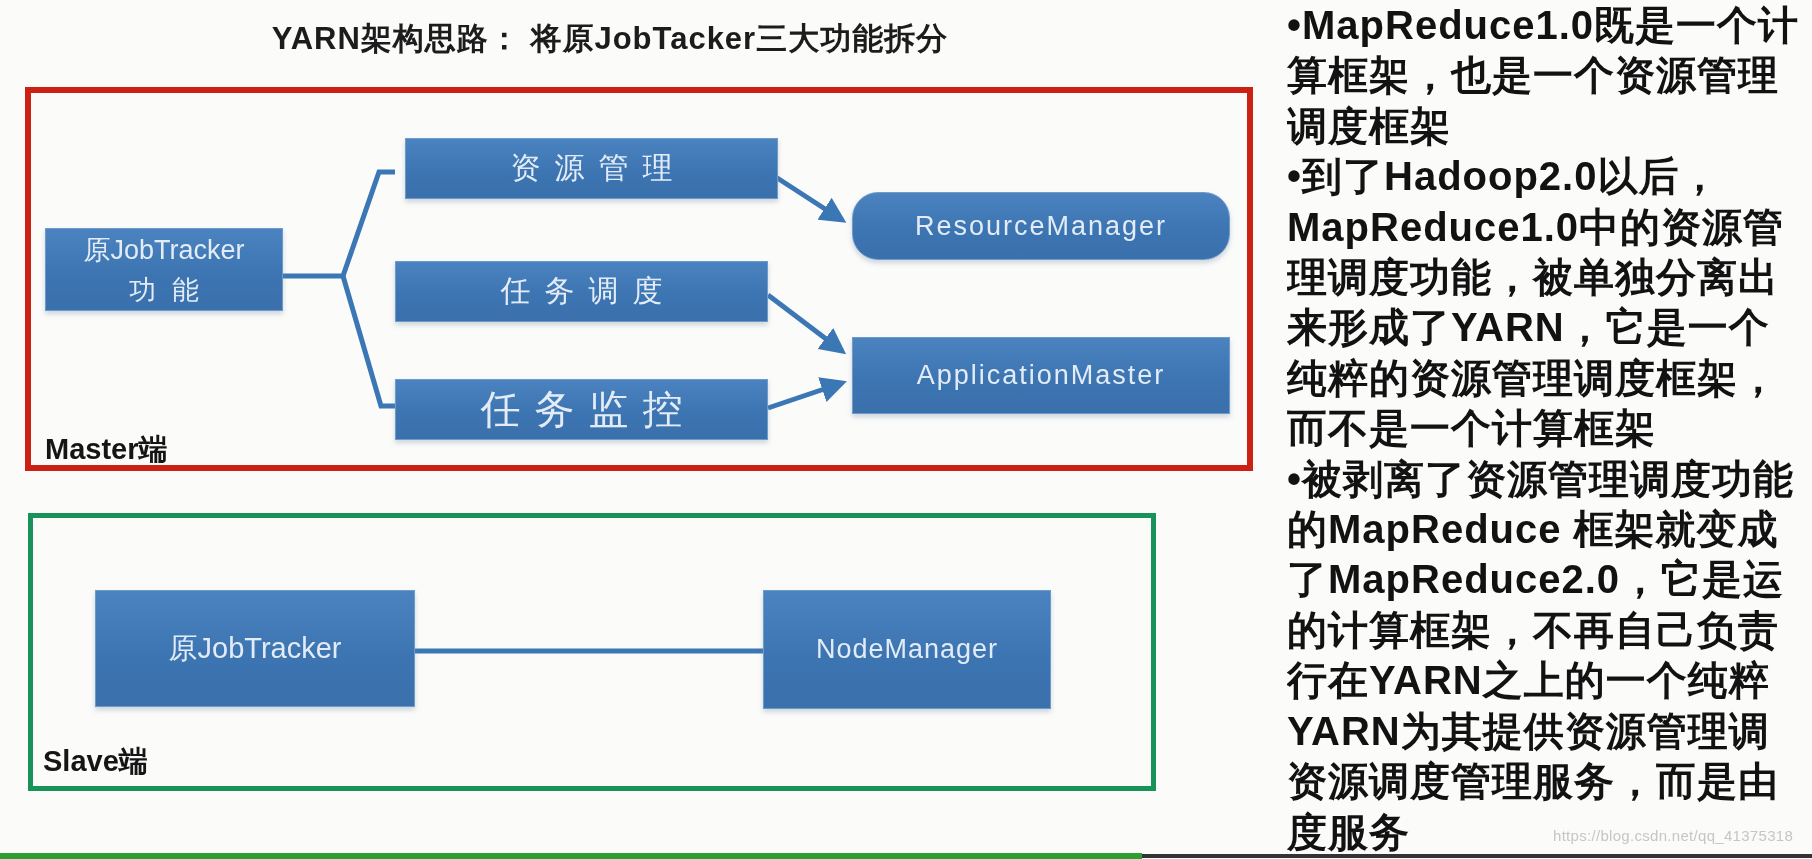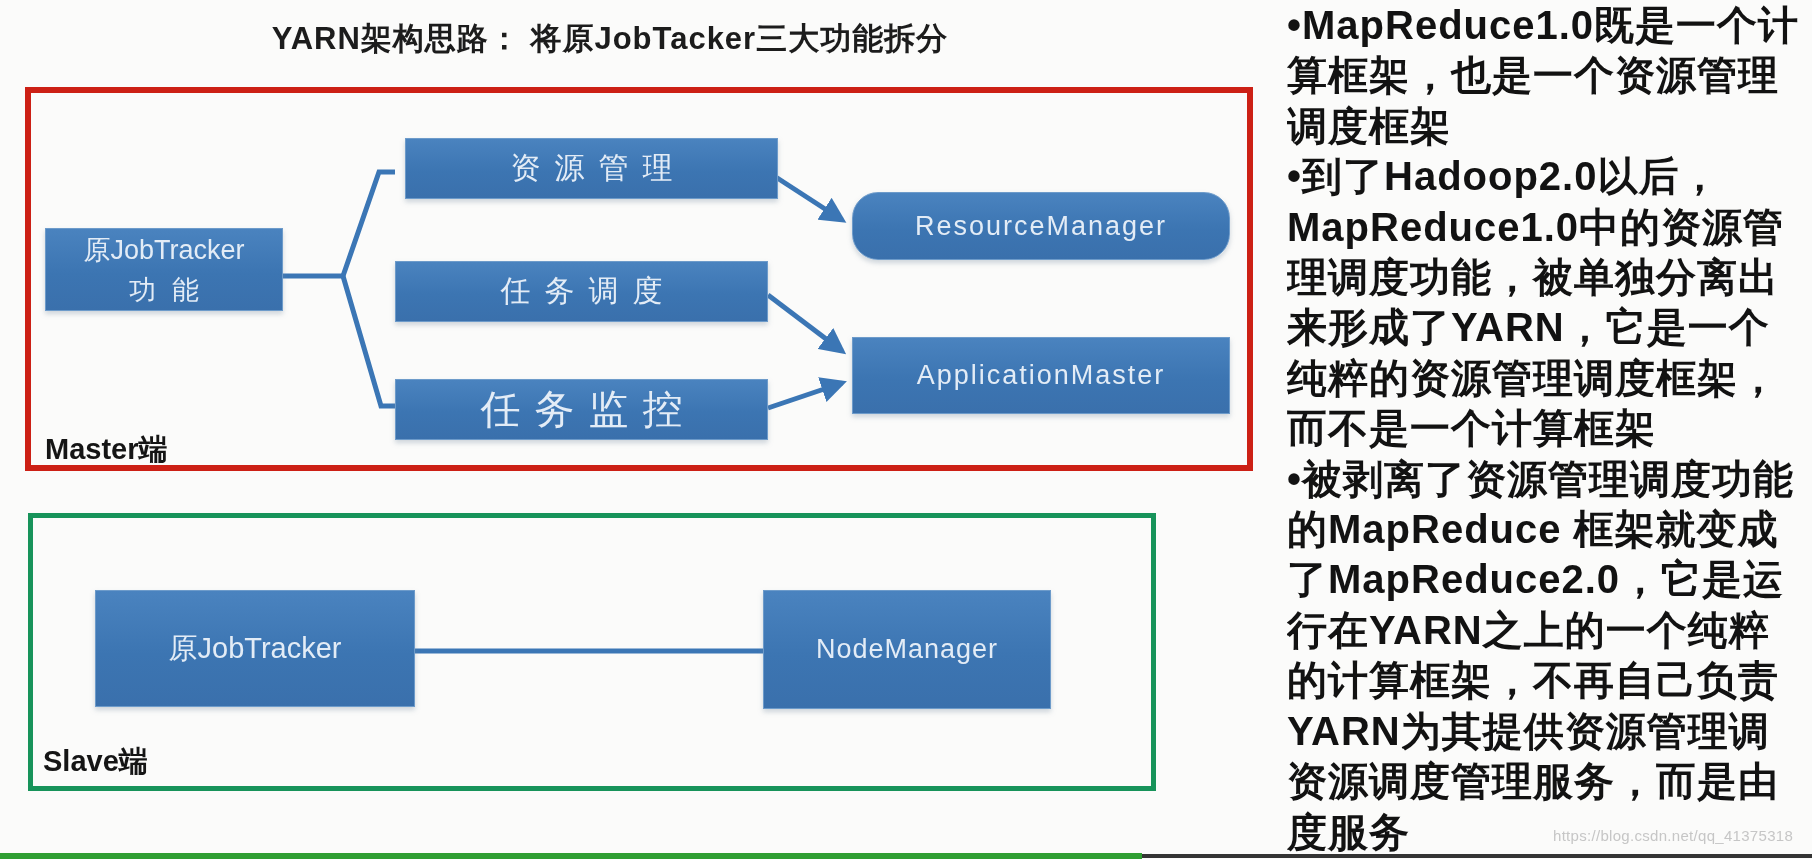--- a/index.html
+++ b/index.html
@@ -150,22 +150,22 @@
     <div class="note-line">调度框架</div>
     <div class="note-line">•到了Hadoop2.0以后，</div>
     <div class="note-line">MapReduce1.0中的资源管</div>
     <div class="note-line">理调度功能，被单独分离出</div>
     <div class="note-line">来形成了YARN，它是一个</div>
     <div class="note-line">纯粹的资源管理调度框架，</div>
     <div class="note-line">而不是一个计算框架</div>
     <div class="note-line">•被剥离了资源管理调度功能</div>
     <div class="note-line">的MapReduce 框架就变成</div>
     <div class="note-line">了MapReduce2.0，它是运</div>
+    <div class="note-line">的计算框架，不再自己负责</div>
     <div class="note-line">行在YARN之上的一个纯粹</div>
-    <div class="note-line">的计算框架，不再自己负责</div>
     <div class="note-line">YARN为其提供资源管理调</div>
     <div class="note-line">资源调度管理服务，而是由</div>
     <div class="note-line">度服务</div>
   </div>
 
 <div class="watermark">https://blog.csdn.net/qq_41375318</div>
 
 <div class="progress-track">
   <div class="progress-remaining"></div>
   <div class="progress-fill" style="width: 63%;"></div>

